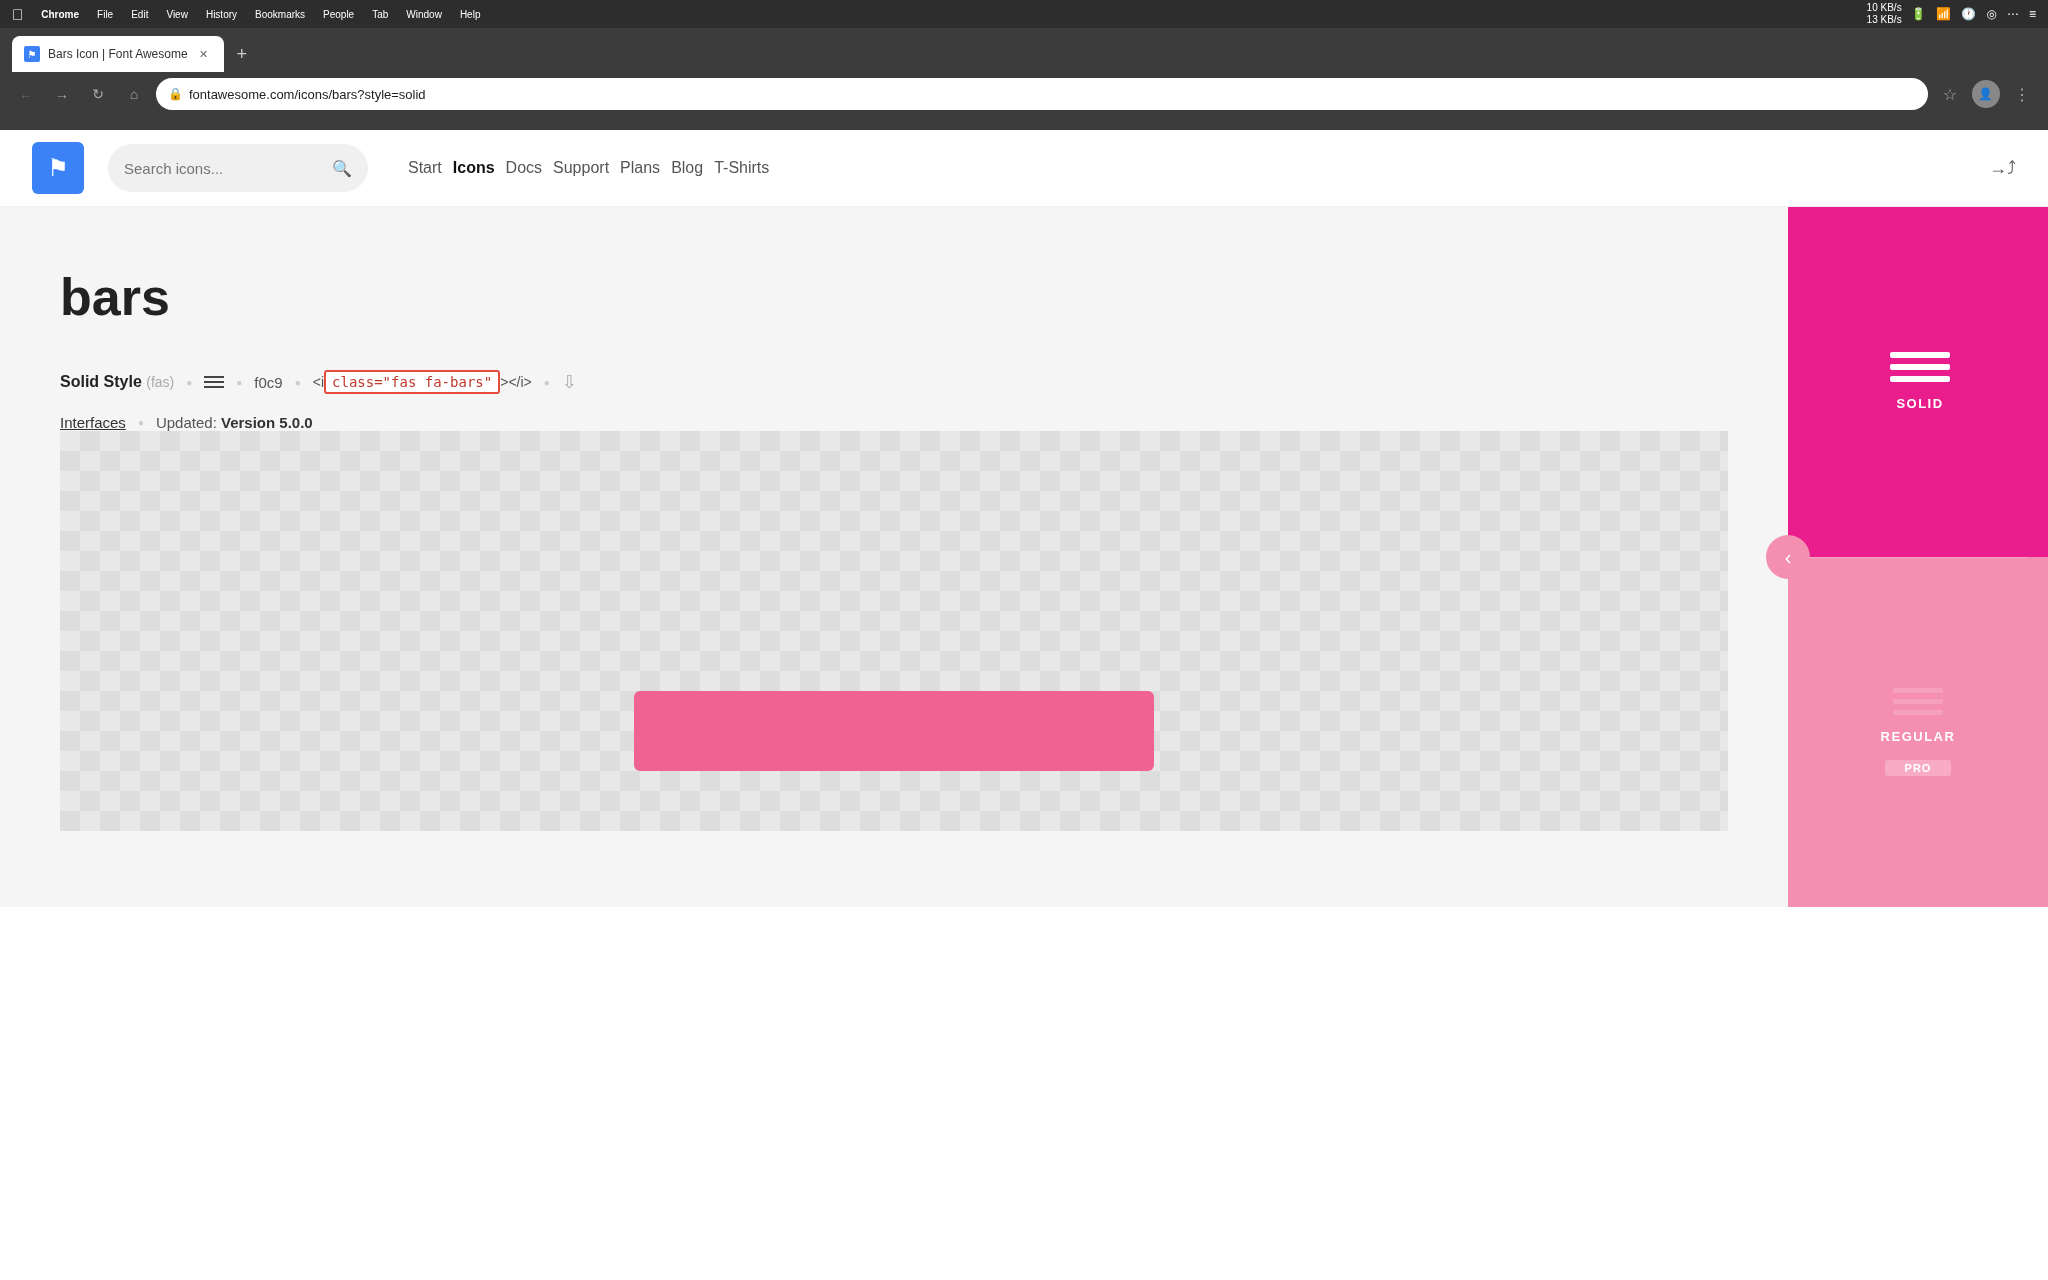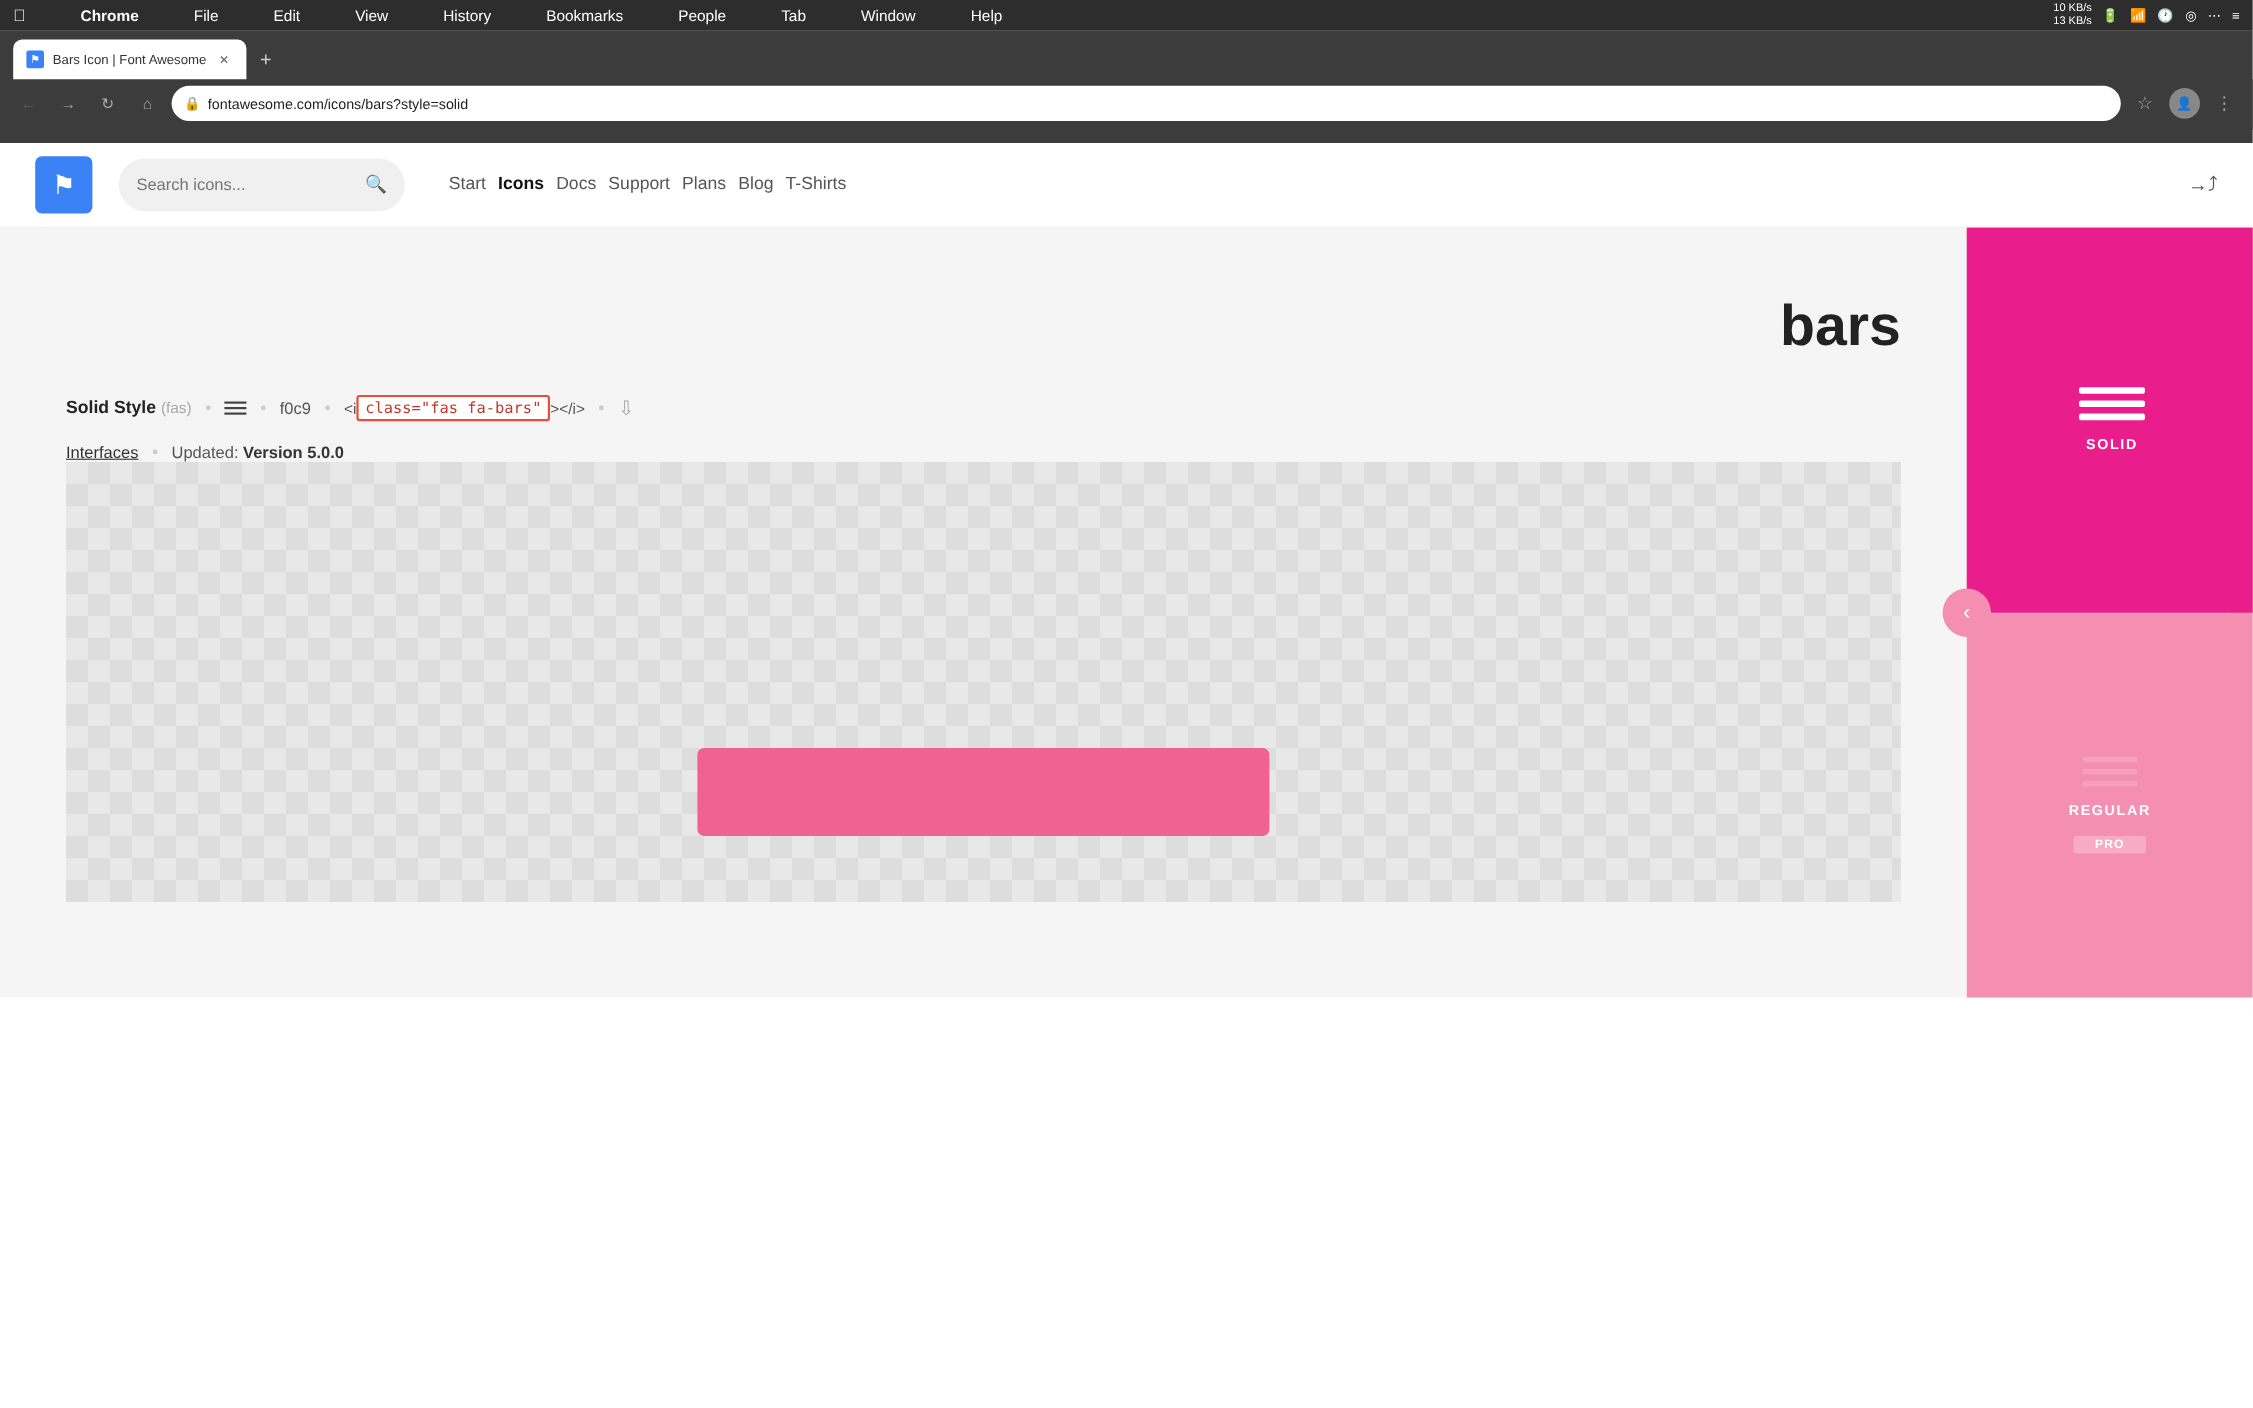--- a/index.html
+++ b/index.html
@@ -11,21 +11,21 @@
       height: 28px;
       display: flex;
       align-items: center;
       padding: 0 12px;
       color: #fff;
       font-size: 13px;
       gap: 18px;
       position: relative;
     }
     .macos-menubar .apple-logo { font-size: 15px; }
-    .macos-menubar .menu-item { font-size: 14px; color: #fff; cursor: default; margin-left: 32px; }
+    .macos-menubar .menu-item { font-size: 10px; color: #fff; cursor: default; }
     .macos-menubar .menu-item.bold { font-weight: 600; }
     .macos-menubar .right-items {
       margin-left: auto;
       display: flex;
       align-items: center;
       gap: 10px;
       font-size: 12px;
     }
     .net-speed { display: flex; flex-direction: column; font-size: 10px; line-height: 1.2; }
 
@@ -241,22 +241,21 @@
 
     .icon-detail {
       flex: 1;
       padding: 60px 60px 40px;
     }
 
     .icon-name {
       font-size: 52px;
       font-weight: 700;
       color: #222;
-      margin-bottom: 32px;
-      text-align: right;
+      margin-bottom: 43px;
     }
 
     .icon-meta {
       display: flex;
       align-items: center;
       gap: 12px;
       flex-wrap: wrap;
       margin-bottom: 20px;
     }
     .meta-label { font-size: 16px; color: #555; font-weight: 400; }

